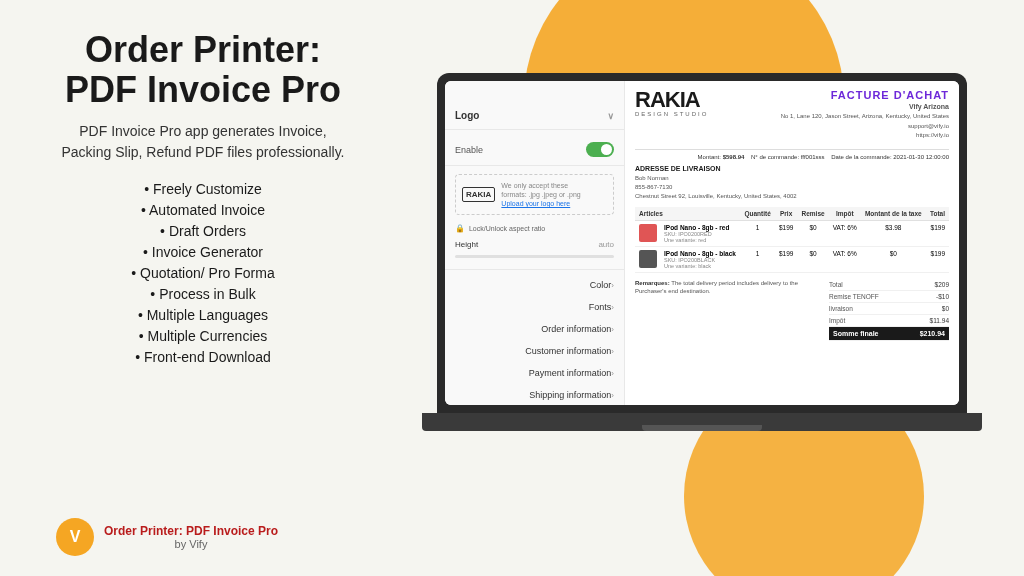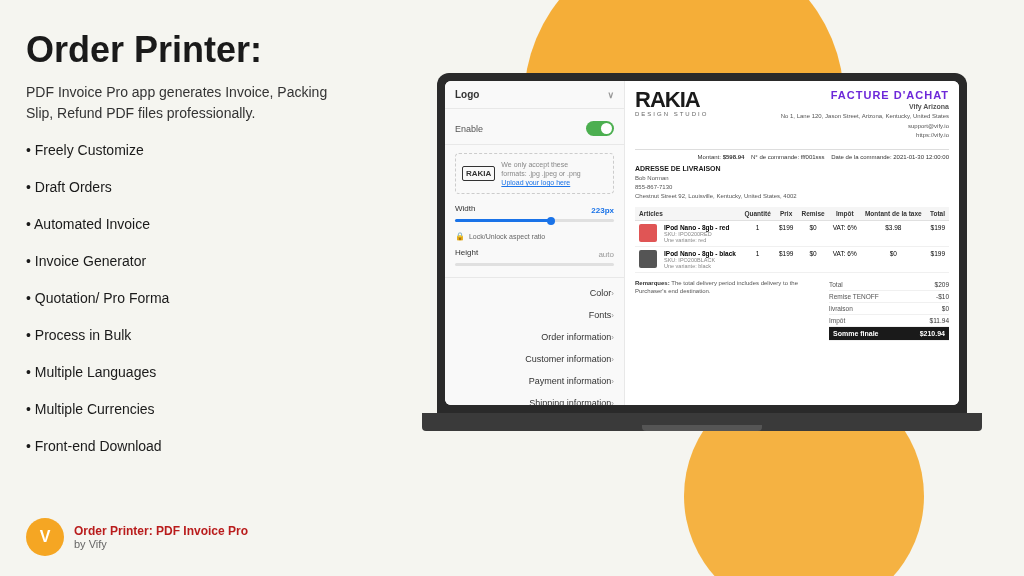--- a/index.html
+++ b/index.html
@@ -40,25 +40,26 @@
       position: relative;
       z-index: 1;
       display: flex;
       width: 100%;
       height: 100%;
     }
 
     
     .left-panel {
       width: 380px;
-      padding: 30px 30px 20px 26px;
+      padding: 30px 30px 20px 56px;
       flex-shrink: 0;
       display: flex;
       flex-direction: column;
       justify-content: space-between;
+      text-align: center;
     }
 
     .app-title {
       font-size: 36px;
       font-weight: 900;
       color: #1a1a1a;
       line-height: 1.1;
       margin-bottom: 12px;
     }
 
@@ -66,21 +67,21 @@
       font-size: 14px;
       color: #333;
       line-height: 1.5;
       margin-bottom: 18px;
     }
 
     .features-list {
       list-style: none;
       display: flex;
       flex-direction: column;
-      gap: 21px;
+      gap: 5px;
     }
     .features-list li {
       font-size: 14px;
       color: #1a1a1a;
       font-weight: 500;
     }
     .features-list li::before {
       content: '• ';
       color: #1a1a1a;
     }
@@ -167,21 +168,21 @@
       height: 6px;
       background: #555;
       border-radius: 0 0 4px 4px;
     }
 
     
     .app-sidebar {
       width: 180px;
       background: #f9f9f9;
       border-right: 1px solid #e8e8e8;
-      padding: 4px 0;
+      padding: 25px 0;
       flex-shrink: 0;
       overflow: hidden;
     }
 
     .sidebar-header {
       display: flex;
       align-items: center;
       justify-content: space-between;
       padding: 4px 10px 8px;
       font-size: 10px;
@@ -519,26 +520,27 @@
 
 <div class="bg-circle-orange"></div>
 <div class="bg-circle-orange2"></div>
 
 <div class="page-wrapper">
 
   <div class="left-panel">
     <div>
       <h1 class="app-title">
         <span>Order Printer:</span><br>
+        <span>PDF Invoice Pro</span>
       </h1>
       <p class="app-subtitle">PDF Invoice Pro app generates Invoice, Packing Slip, Refund PDF files professionally.</p>
       <ul class="features-list" id="features-ul">
           <li>Freely Customize</li>
+          <li>Automated Invoice</li>
           <li>Draft Orders</li>
-          <li>Automated Invoice</li>
           <li>Invoice Generator</li>
           <li>Quotation/ Pro Forma</li>
           <li>Process in Bulk</li>
           <li>Multiple Languages</li>
           <li>Multiple Currencies</li>
           <li>Front-end Download</li>
         </ul>
     </div>
 
     <div class="footer-brand">
@@ -570,38 +572,28 @@
 
             <div class="logo-upload-box">
               <div class="rakia-mini">RAKIA</div>
               <div>
                 <div class="logo-upload-text">We only accept these</div>
                 <div class="logo-upload-text">formats: .jpg .jpeg or .png</div>
                 <div class="logo-upload-text" style="color:#1a73e8; text-decoration:underline;">Upload your logo here</div>
               </div>
             </div>
 
-            <div class="width-section">
-              <div style="display:flex;justify-content:space-between;align-items:center;">
-                <span class="width-label">Width</span>
-                <span class="width-value">223px</span>
-              </div>
-              <div class="slider-bar">
-                <div class="slider-fill"></div>
-                <div class="slider-thumb"></div>
-              </div>
-            </div>
 
             <div class="lock-ratio">
               <span class="lock-icon-small">🔒</span>
               <span class="lock-text">Lock/Unlock aspect ratio</span>
             </div>
 
             <div class="height-section">
-              <div style="display:flex;justify-content:space-between;align-items:center;">
+              <div style="display:flex;justify-content:space-between;align-items:flex-start;">
                 <span class="height-label">Height</span>
                 <span class="height-value">auto</span>
               </div>
               <div class="slider-bar2"></div>
             </div>
 
             <div id="nav-items-container">
                 <div class="sidebar-nav-item">
                   <span>Color</span>
                   <span class="chevron-right">›</span>

